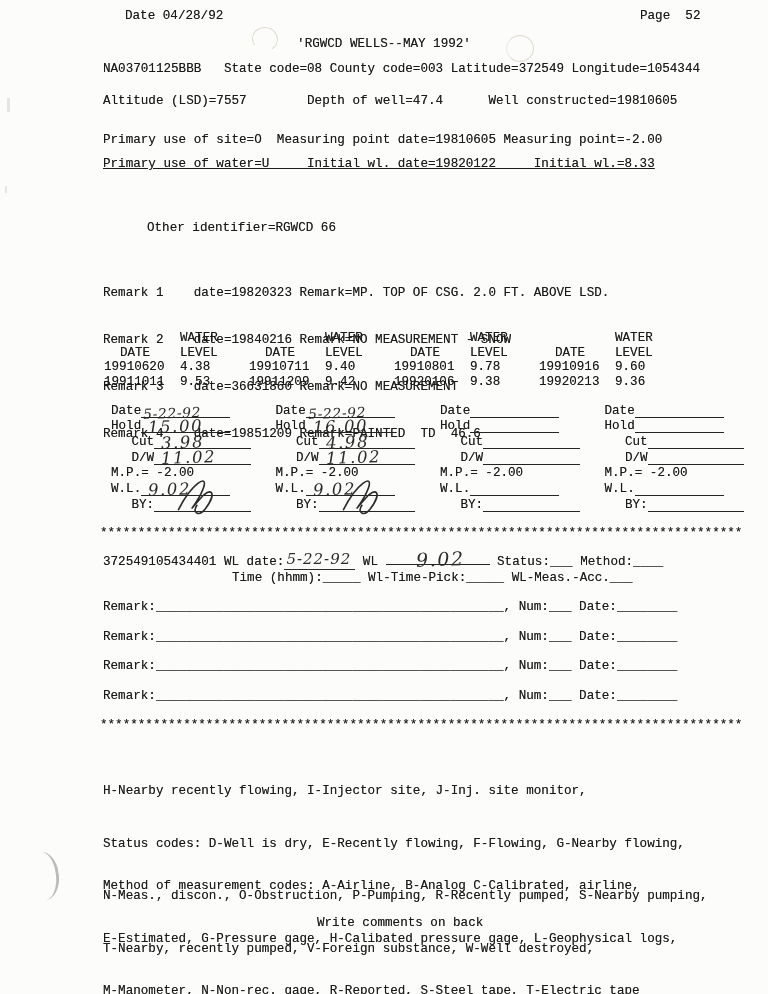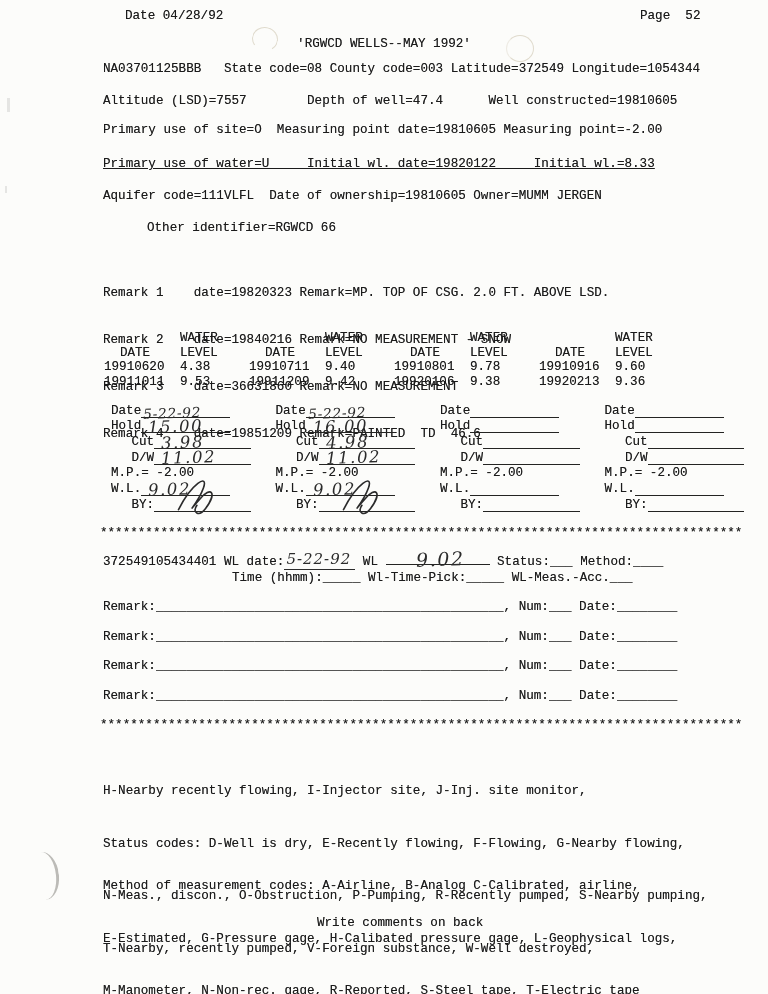--- a/index.html
+++ b/index.html
@@ -56,23 +56,22 @@
   <div id="crescent"></div>
   <div class="edge-mark" id="edge-mark-1"></div>
   <div class="edge-mark" id="edge-mark-2"></div>
 
   <div class="line" style="left:125px;top:9px;">Date 04/28/92</div>
   <div class="line" style="left:640px;top:9px;">Page  52</div>
   <div class="line" style="left:50%;top:37px;transform:translateX(-50%);">'RGWCD WELLS--MAY 1992'</div>
 
   <div class="line" style="left:103px;top:62px;">NA03701125BBB   State code=08 County code=003 Latitude=372549 Longitude=1054344</div>
   <div class="line" style="left:103px;top:94px;">Altitude (LSD)=7557        Depth of well=47.4      Well constructed=19810605</div>
-  <div class="line" style="left:103px;top:123px;">Primary use of site=O  Measuring point date=19810605 Measuring point=-2.00</div>
+  <div class="line" style="left:103px;top:133px;">Primary use of site=O  Measuring point date=19810605 Measuring point=-2.00</div>
   <div class="line" style="left:103px;top:157px;text-decoration:underline;">Primary use of water=U     Initial wl. date=19820122     Initial wl.=8.33</div>
-  <div class="line" style="left:103px;top:189px;">Aquifer code=111VLFL  Date of ownership=19810605 Owner=MUMM JERGEN</div>
   <div class="line" style="left:103px;top:221px;margin-left:44px;">Other identifier=RGWCD 66</div>
 
   <div class="line" style="left:103px;top:255px;line-height:15.6px;">
     <div>Remark 1    date=19820323 Remark=MP. TOP OF CSG. 2.0 FT. ABOVE LSD.</div>
     <div>Remark 2    date=19840216 Remark=NO MEASUREMENT - SNOW</div>
     <div>Remark 3    date=36631860 Remark=NO MEASUREMENT</div>
     <div>Remark 4    date=19851209 Remark=PAINTED  TD  46.6</div>
   </div>
 
   <div id="wtable">

